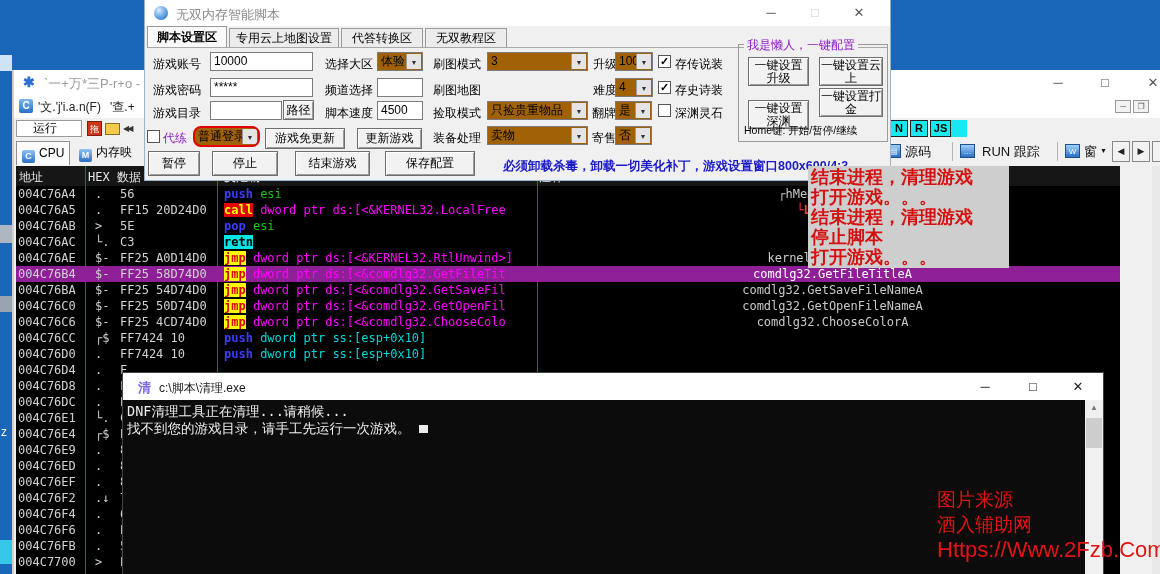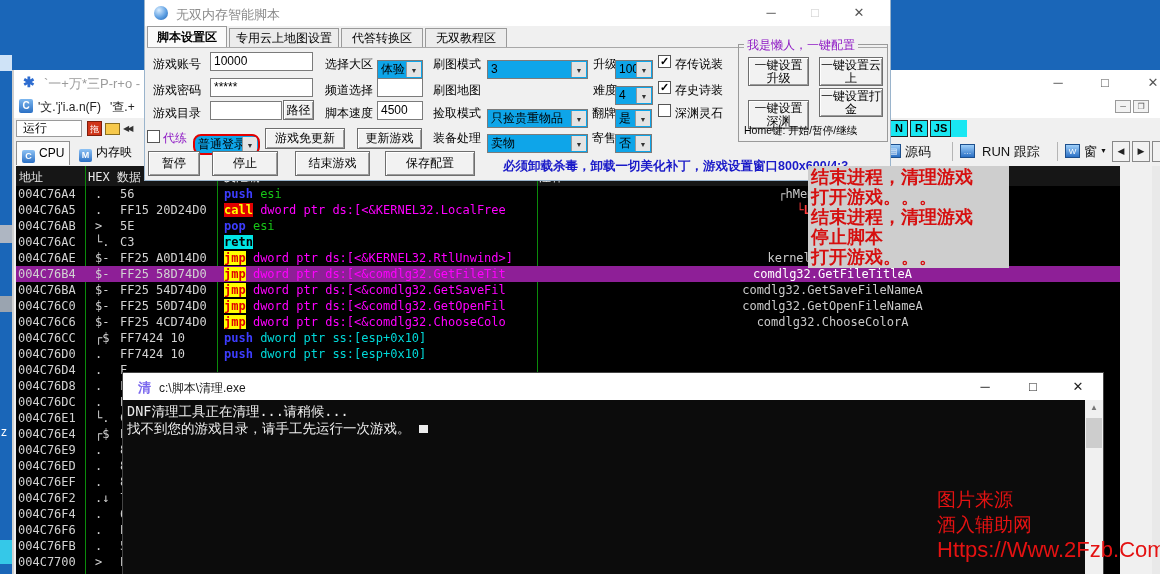--- a/index.html
+++ b/index.html
@@ -15,21 +15,21 @@
   .olly-ic{position:absolute;left:9px;top:4px;color:#2d6cd0;font-size:14px;font-weight:bold;}
   .wbtn{position:absolute;top:0;height:25px;line-height:25px;text-align:center;color:#555;font-size:13px;}
   .olly-menu{position:relative;height:23px;background:#fff;}
   .micon{position:absolute;width:14px;height:14px;top:4px;background:linear-gradient(#7db7ef,#2a6fc4);
          color:#fff;font-size:10px;font-weight:bold;text-align:center;line-height:14px;border-radius:2px;}
   .mitem{position:absolute;top:4px;color:#222;font-size:12px;white-space:nowrap;}
   .mdibtn{position:absolute;top:5px;width:16px;height:13px;background:#f2f2f2;border:1px solid #9a9a9a;
           box-sizing:border-box;font-size:8px;line-height:11px;text-align:center;color:#555;}
   .olly-tools{position:relative;height:22px;background:#f0f0f0;}
   .runbox{position:absolute;left:2px;top:2px;width:66px;height:17px;background:#fff;border:1px solid #9a9a9a;
-          box-sizing:border-box;padding-left:6px;line-height:15px;font-size:12px;}
+          box-sizing:border-box;padding-left:16px;line-height:15px;font-size:12px;}
   .tico{position:absolute;top:3px;height:15px;box-sizing:border-box;text-align:center;}
   .drag{width:15px;background:#cf3418;color:#fff;font-size:9px;line-height:15px;border:1px solid #7e1d0a;}
   .folder{width:15px;height:12px;top:5px;background:#f7c94b;border:1px solid #8a6d1d;}
   .rew{color:#333;font-size:8px;line-height:15px;letter-spacing:-2px;}
   .cyanbtn{position:absolute;top:2px;height:17px;background:#19e7f2;border:1px solid #222;box-sizing:border-box;
            font-weight:bold;font-size:11px;line-height:15px;text-align:center;color:#000;}
   .olly-tabs{position:relative;height:26px;background:#f0f0f0;}
   .otab{position:absolute;top:1px;height:24px;box-sizing:border-box;line-height:22px;font-size:12px;}
   .otab.on{background:#fbfbfb;border:1px solid #8f8f8f;border-bottom:none;}
   .tabico{display:inline-block;width:13px;height:13px;background:linear-gradient(#8ec2f4,#2a6fc4);color:#fff;
@@ -75,21 +75,21 @@
   .sphere{position:absolute;left:9px;top:6px;width:14px;height:14px;border-radius:50%;
           background:radial-gradient(circle at 35% 30%,#d9edff,#5d9fe2 55%,#1c5fb0);}
   .swin-title .ttl{position:absolute;left:31px;top:6px;color:#8b8b8b;font-size:13px;}
   .stabs{position:absolute;left:2px;top:26px;width:741px;height:21px;border-bottom:1px solid #a8a8a8;}
   .stab{position:absolute;top:2px;height:19px;box-sizing:border-box;border:1px solid #9a9a9a;border-bottom:none;
         background:#ececec;text-align:center;font-size:12px;line-height:18px;}
   .stab.on{top:0;height:21px;background:#fafafa;font-weight:bold;line-height:21px;}
   .lbl{position:absolute;font-size:12px;white-space:nowrap;}
   .tin{position:absolute;background:#fff;border:1px solid #7b7b7b;box-sizing:border-box;height:19px;
        font-size:12px;line-height:17px;padding-left:3px;white-space:nowrap;overflow:hidden;}
-  .combo{position:absolute;background:#0ea5e9;border:1px solid #7b7b7b;box-sizing:border-box;height:19px;overflow:hidden;margin-top:8px;}
+  .combo{position:absolute;background:#a16207;border:1px solid #7b7b7b;box-sizing:border-box;height:19px;overflow:hidden;}
   .combo.red{border:2px solid #e40000;}
   .combo .val{position:absolute;left:3px;top:0;right:16px;font-size:12px;line-height:17px;white-space:nowrap;overflow:hidden;}
   .carrow{position:absolute;right:1px;top:1px;bottom:1px;width:14px;background:#e4e4e4;border-left:1px solid #9a9a9a;
           text-align:center;color:#333;}
   .carrow::after{content:"▼";font-size:7px;line-height:15px;}
   .btn3d{position:absolute;background:#f2f2f2;border:1px solid #6e6e6e;box-sizing:border-box;text-align:center;
          font-size:12px;box-shadow:inset 1px 1px 0 #fff,inset -1px -1px 0 #9c9c9c;overflow:hidden;}
   .cb{position:absolute;width:13px;height:13px;background:#fff;border:1px solid #555;box-sizing:border-box;
       font-size:11px;line-height:11px;text-align:center;font-weight:bold;}
   .grp{position:absolute;left:593px;top:44px;width:148px;height:96px;border:1px solid #9a9a9a;}

